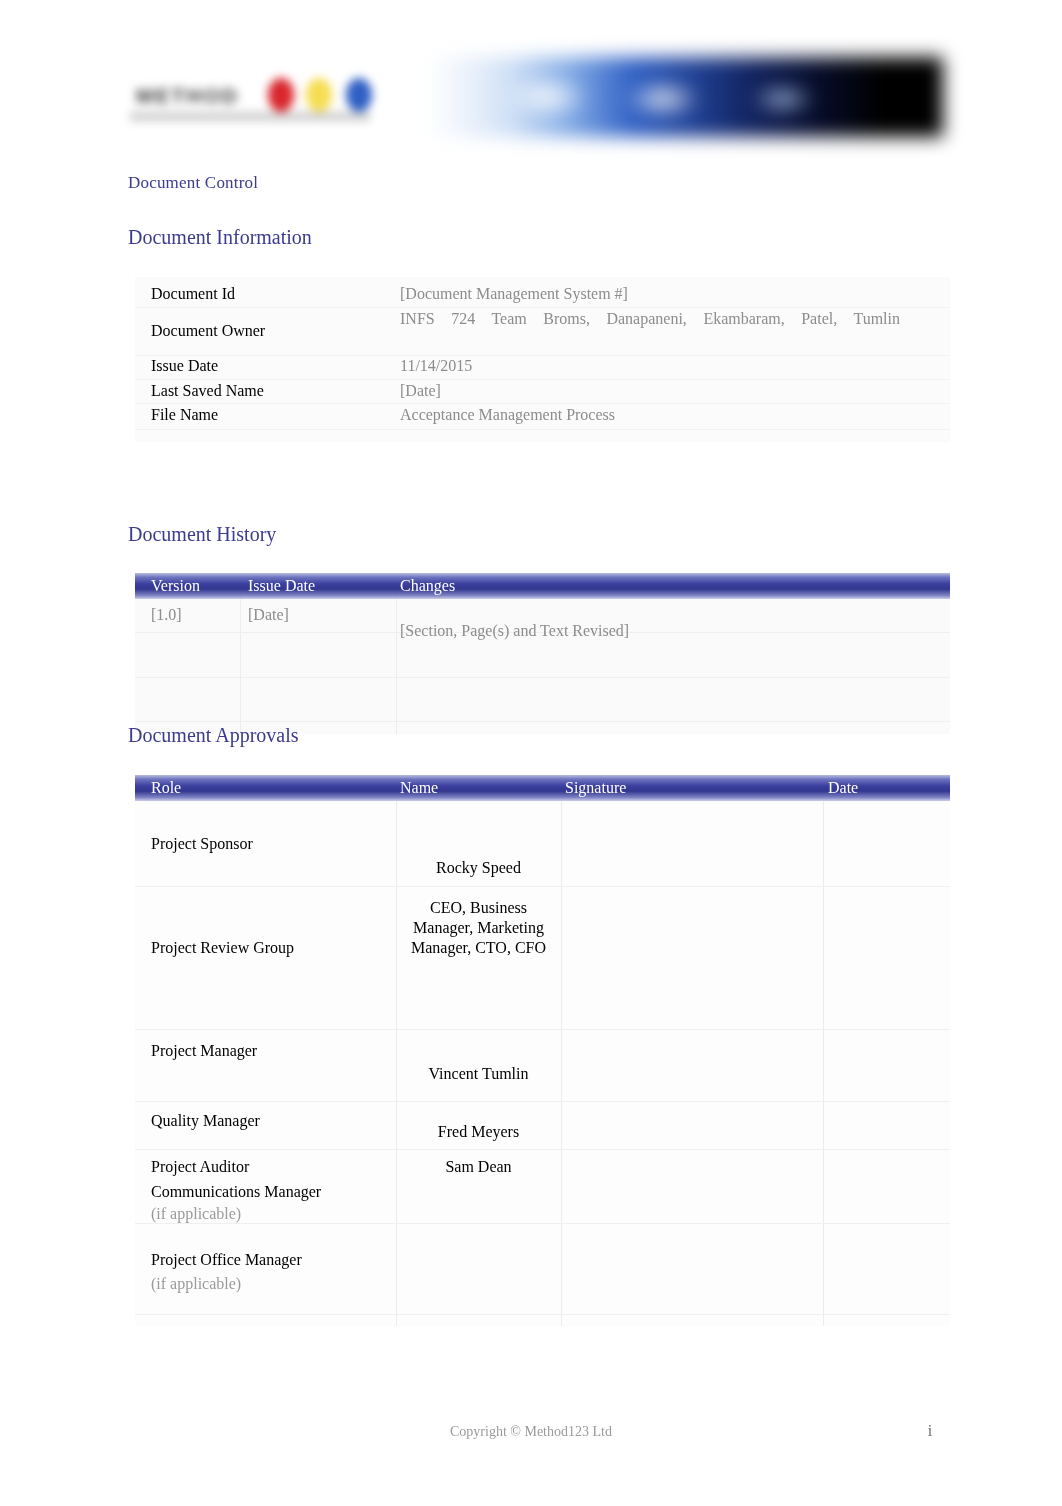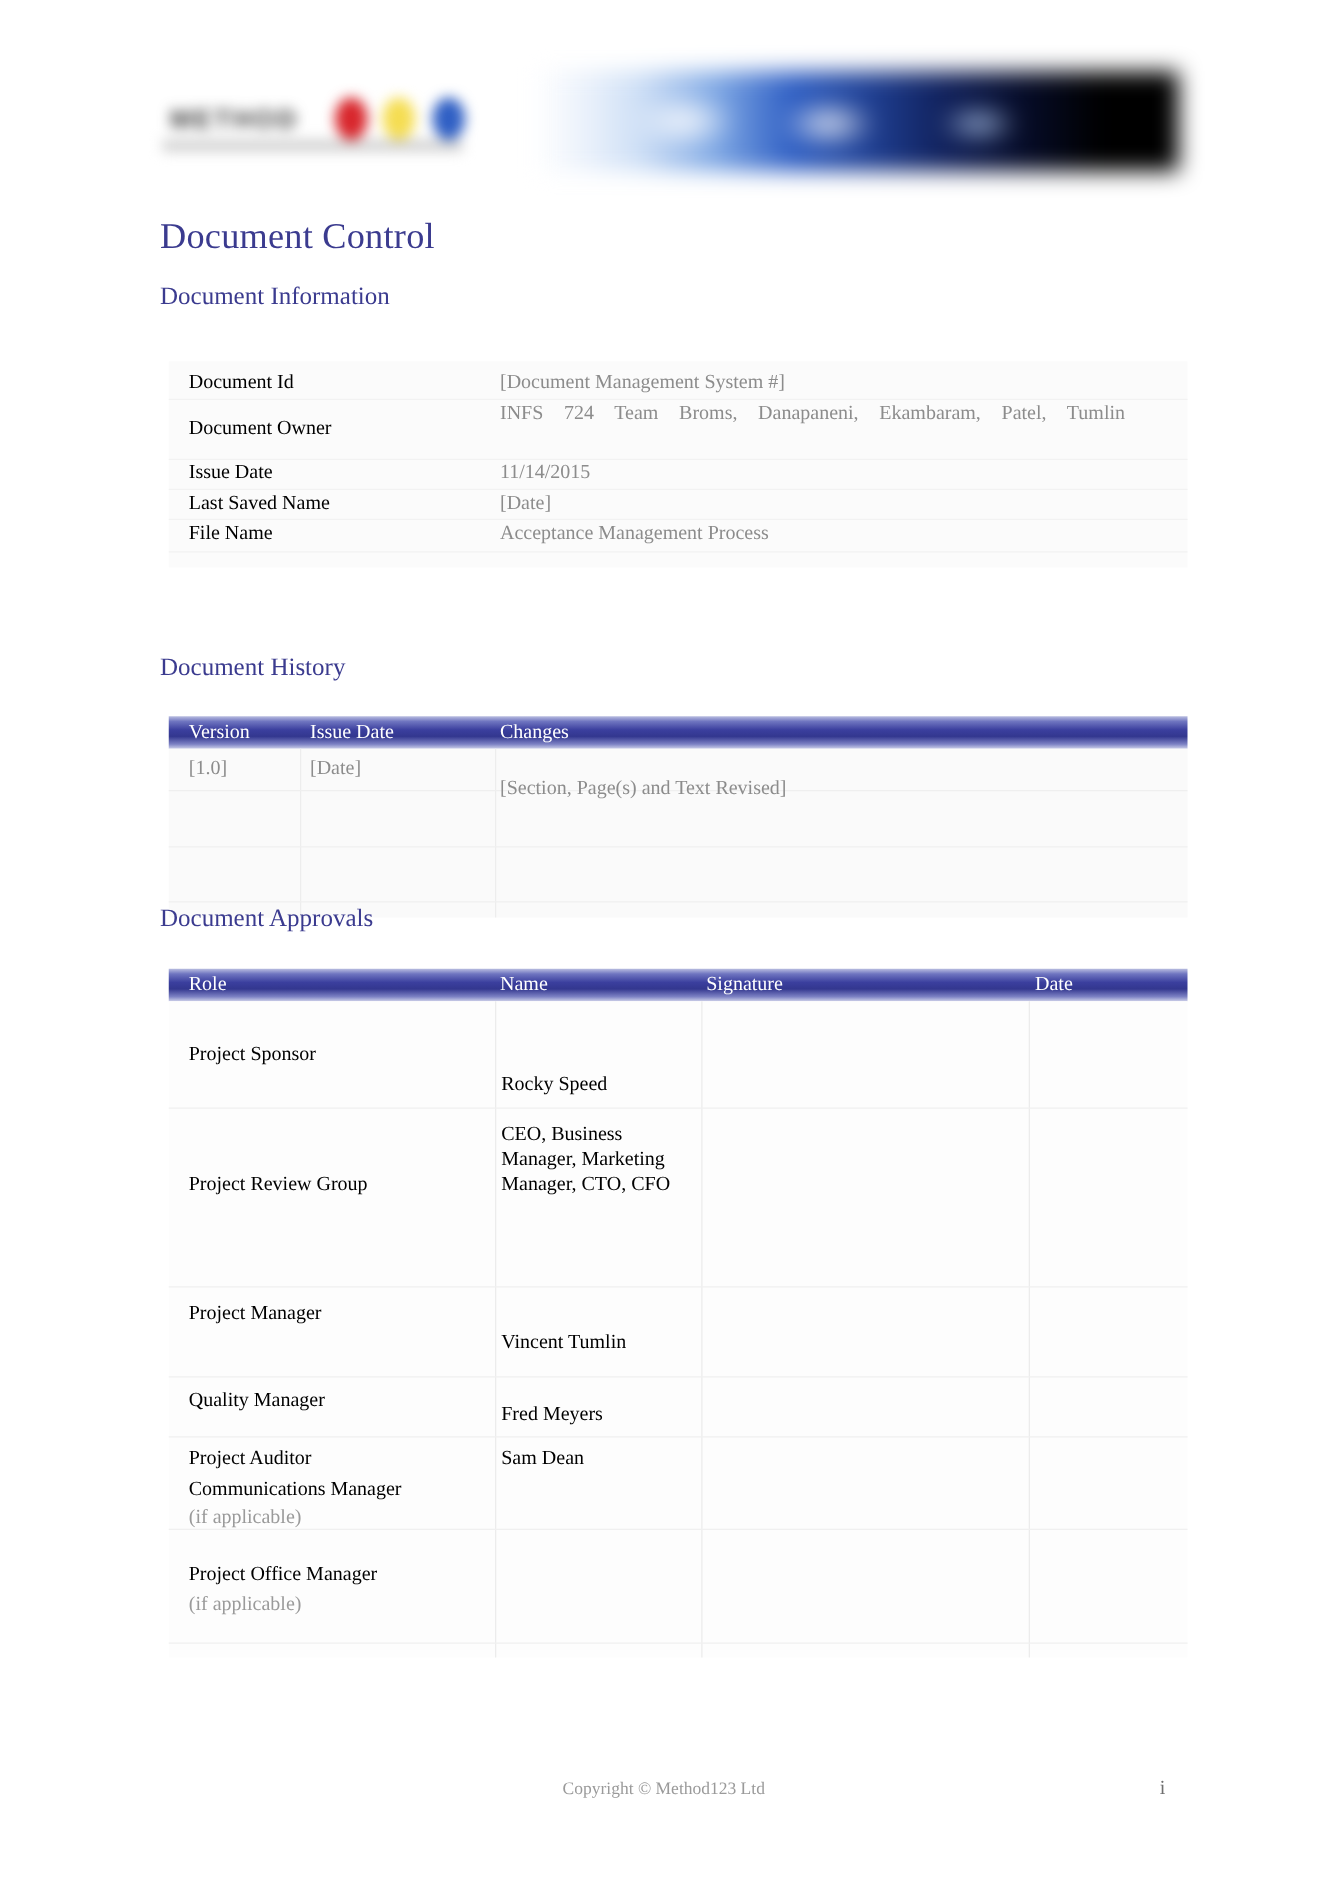--- a/index.html
+++ b/index.html
@@ -51,21 +51,21 @@
         #1f3f92 52%,
         #10205a 64%,
         #060c28 76%,
         #000000 88%,
         #000000 100%);
   }
 
   
   .h1 {
     position:absolute; left:128px; top:173px;
-    font-size:29px; color:#3b3b8f; font-weight:normal;
+    font-size:17px; color:#3b3b8f; font-weight:normal;
     letter-spacing:.2px;
   }
   .h2 {
     position:absolute; left:128px;
     font-size:20px; color:#3b3b8f; font-weight:normal;
   }
   .h2.info     { top:226px; }
   .h2.history  { top:523px; }
   .h2.approvals{ top:724px; }
 
@@ -89,21 +89,21 @@
   .cell {
     position:absolute;
     font-size:16px; line-height:20px;
   }
   .lbl { color:#000; }
   .val { color:#8c8c8c; }
   .muted { color:#9a9a9a; }
 
   
   #tbl-info { top:277px; }
-  #tbl-info .body { position:relative; height:165px; background:#fbfbfb;margin-top:12px; }
+  #tbl-info .body { position:relative; height:165px; background:#fbfbfb; }
   #tbl-info .rowline {
     position:absolute; left:0; width:815px; height:1px; background:#f2f2f2;
   }
   #tbl-info .val.just {
     text-align:justify; text-align-last:justify; width:500px;
   }
 
   
   #tbl-history { top:573px; }
   #tbl-history .body { position:relative; height:135px; background:#fafafa; }
@@ -116,21 +116,21 @@
 
   
   #tbl-approvals { top:775px; width:815px; }
   #tbl-approvals .body { position:relative; height:525px; background:#fdfdfd; }
   #tbl-approvals .vline {
     position:absolute; top:0; width:1px; height:525px; background:#ececec;
   }
   #tbl-approvals .hline {
     position:absolute; left:0; width:815px; height:1px; background:#f0f0f0;
   }
-  .nm-center { width:155px; }
+  .nm-center { text-align:center; width:155px; }
 
   
   .footer-copy {
     position:absolute; left:0; top:1424px; width:1062px;
     text-align:center; font-size:14px; color:#9a9a9a;
   }
   .footer-page {
     position:absolute; left:900px; top:1422px; width:60px;
     text-align:center; font-size:16px; color:#6f6f6f;
   }

